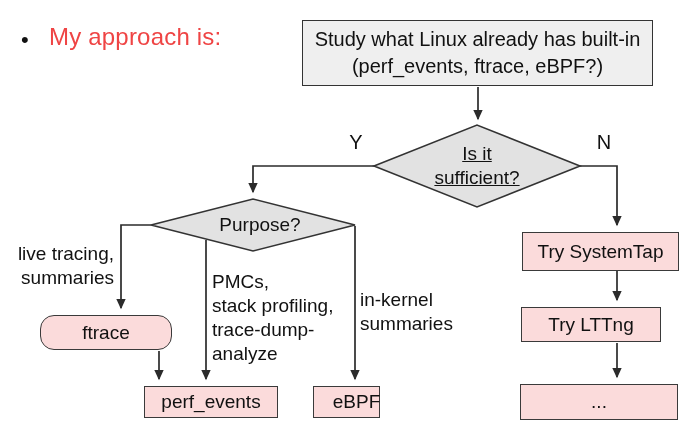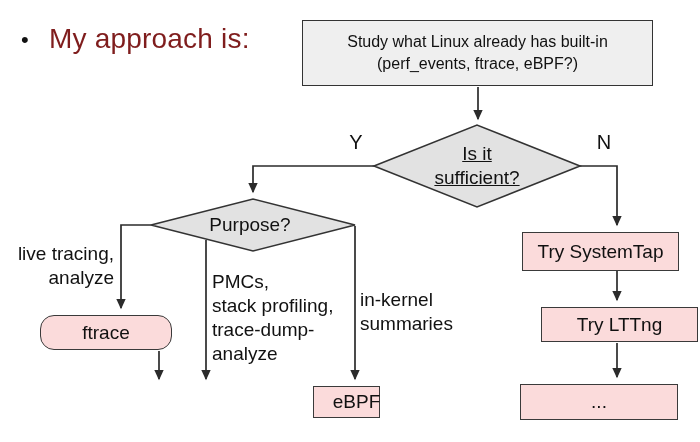--- a/index.html
+++ b/index.html
@@ -1,31 +1,31 @@
 <!DOCTYPE html>
 <html><head>
 <meta charset="utf-8">
 <style>
   html,body { margin:0; padding:0; background:#fff; }
   .slide {
     position:relative; width:700px; height:442px; background:#ffffff;
     font-family:"Liberation Sans", sans-serif; color:#111; overflow:hidden;
   }
   .title-bullet { position:absolute; left:21px; top:27px; font-size:22px; color:#111; }
-  .title-text { position:absolute; left:49px; top:23px; font-size:28px; color:#7f1d1d; letter-spacing:0.2px; }
+  .title-text { position:absolute; left:49px; top:23px; font-size:24px; color:#ef4444; letter-spacing:0.2px; }
   svg.connectors { position:absolute; left:0; top:0; }
   .node {
     position:absolute; box-sizing:border-box;
     display:flex; align-items:center; justify-content:center;
     text-align:center; font-size:19px; color:#111;
   }
   .pink { background:#fbdbdb; border:1.6px solid #3a3a3a; }
   .start-box {
     background:#efefef; border:1.7px solid #333;
-    font-size:16px; line-height:1.35; white-space:pre-line;
+    font-size:20px; line-height:1.35; white-space:pre-line;
   }
   .diamond-label {
     position:absolute; text-align:center; font-size:19px;
     line-height:24px; white-space:pre-line; color:#111;
   }
   .branch-label { position:absolute; font-size:20px; color:#111; }
   .edge-label {
     position:absolute; font-size:19px; line-height:24px;
     white-space:pre-line; color:#111;
   }
@@ -60,33 +60,34 @@
 
     <polygon points="374,166 477,125 580,166 477,207" stroke="#333" stroke-width="1.6" fill="#e2e2e2"></polygon>
     <polygon points="151,225 253,199 355,225 253,251" stroke="#333" stroke-width="1.6" fill="#e2e2e2"></polygon>
   </svg>
 
   <div class="node start-box" style="left:302px; top:20px; width:351px; height:66px;">Study what Linux already has built-in
 (perf_events, ftrace, eBPF?)</div>
 
   <div class="diamond-label" style="left:397px; top:142px; width:160px;text-decoration:underline;">Is it
 sufficient?</div>
-  <div class="diamond-label" style="left:190px; top:213px; width:120px;">Purpose?</div>
+  <div class="diamond-label" style="left:200px; top:213px; width:120px;">Purpose?</div>
 
   <div class="branch-label" style="left:341px; top:131px; width:30px; text-align:center;">Y</div>
   <div class="branch-label" style="left:589px; top:131px; width:30px; text-align:center;">N</div>
 
   <div class="edge-label align-right" style="left:8px; top:242px; width:106px;">live tracing,
-analyze</div>
+summaries</div>
   <div class="edge-label" style="left:360px; top:288px; width:110px;">in-kernel
 summaries</div>
   <div class="edge-label" style="left:212px; top:270px; width:145px;">PMCs,
 stack profiling,
 trace-dump-
 analyze</div>
 
   <div class="node pink" style="left:40px; top:315px; width:132px; height:35px;border-radius:14px;">ftrace</div>
+  <div class="node pink" style="left:144px; top:386px; width:134px; height:32px;">perf_events</div>
   <div class="node pink" style="left:313px; top:386px; width:67px; height:32px;padding-left:20px;">eBPF</div>
   <div class="node pink" style="left:522px; top:232px; width:157px; height:39px;">Try SystemTap</div>
-  <div class="node pink" style="left:521px; top:307px; width:157px; height:35px;margin-left:20px;">Try LTTng</div>
+  <div class="node pink" style="left:521px; top:307px; width:140px; height:35px;">Try LTTng</div>
   <div class="node pink" style="left:520px; top:384px; width:158px; height:36px;">...</div>
 
 </div>
 
 </body></html>

